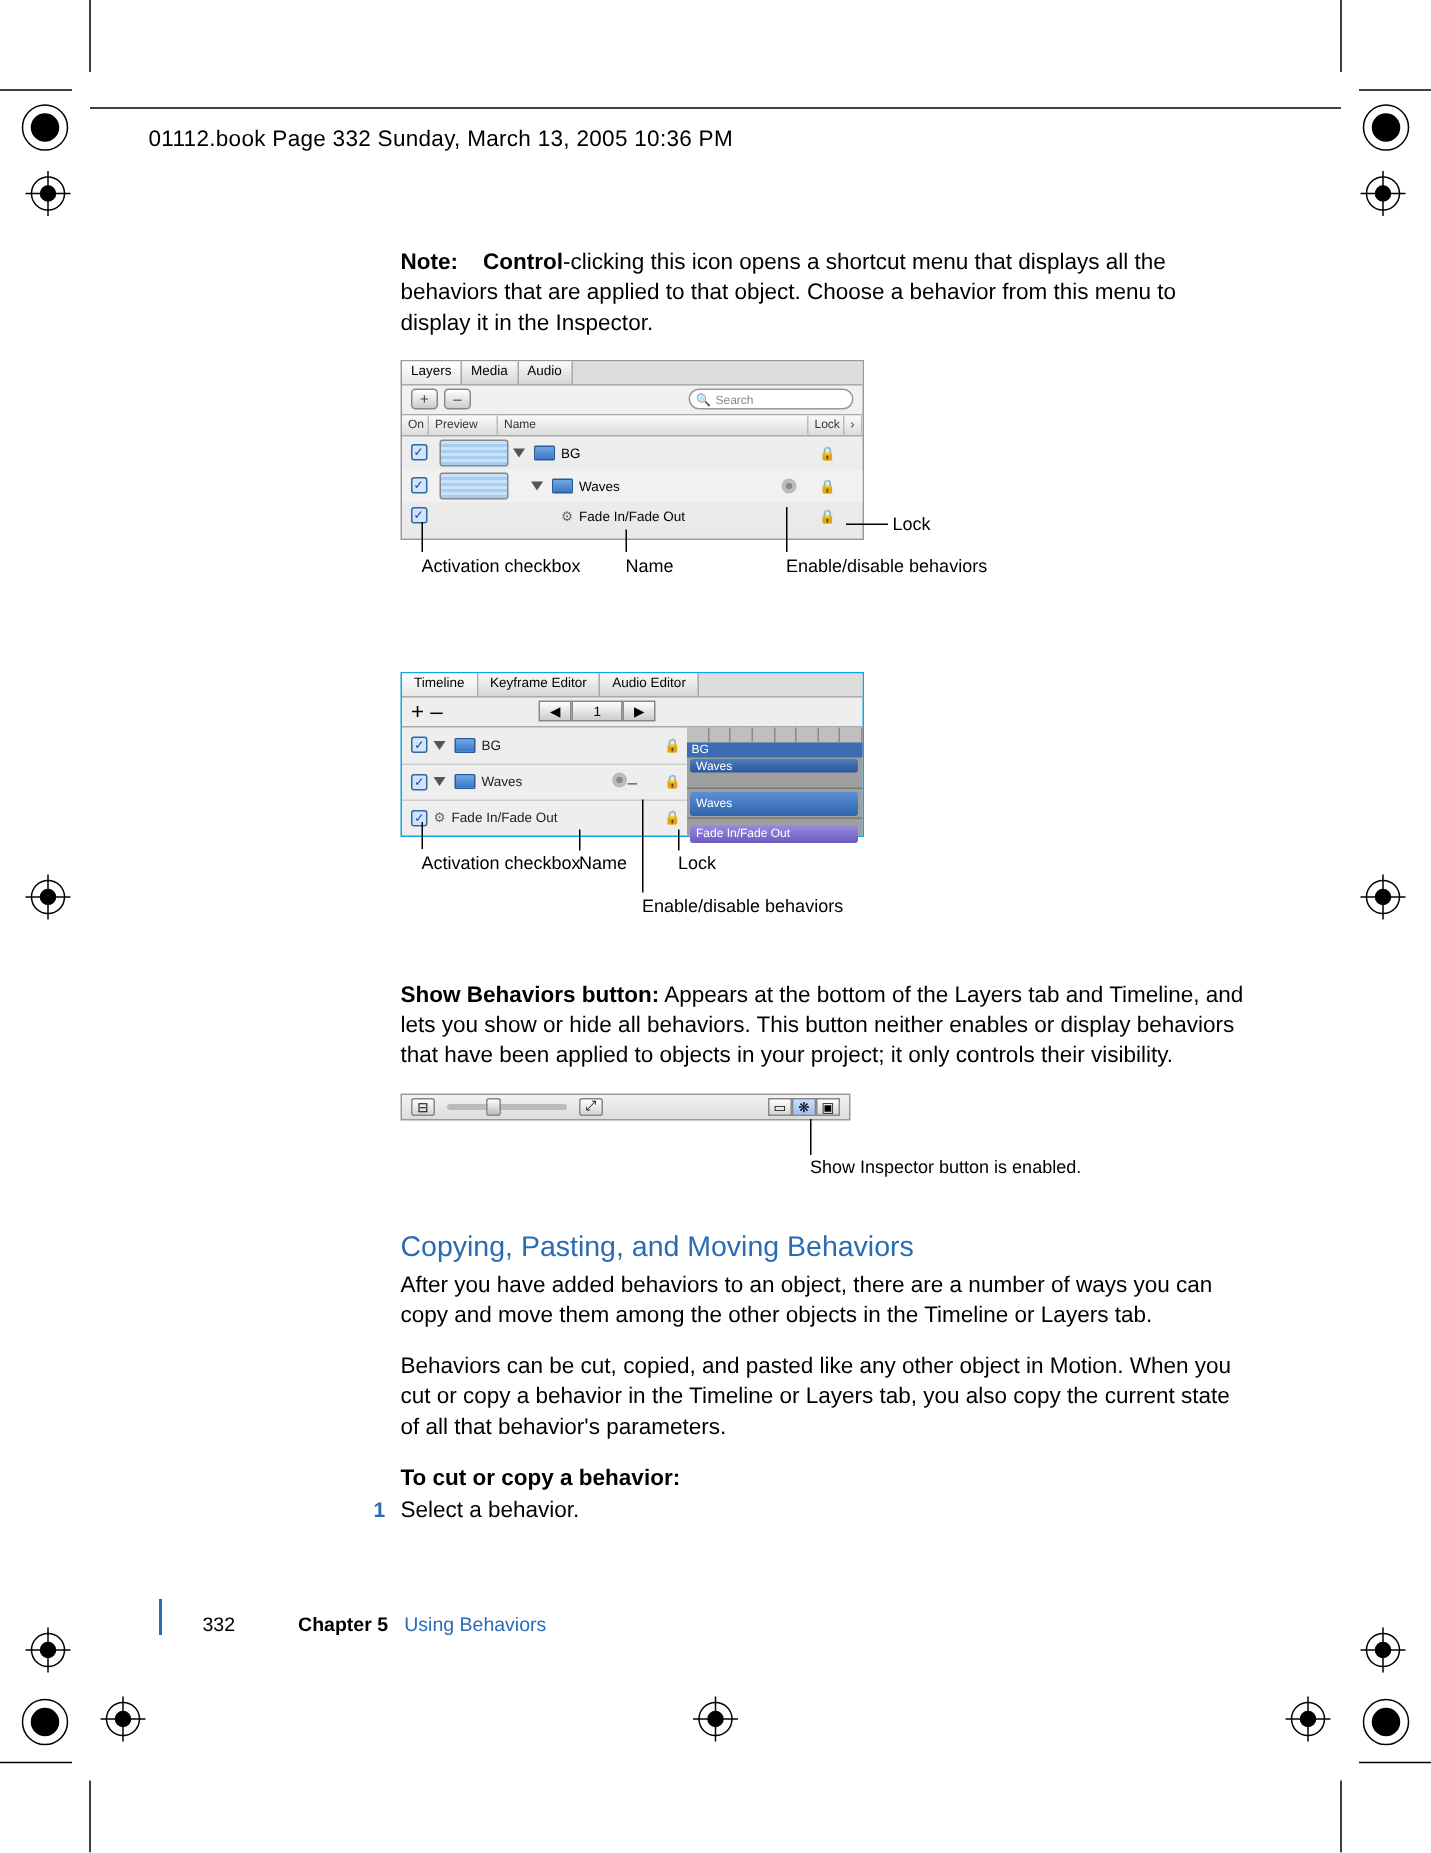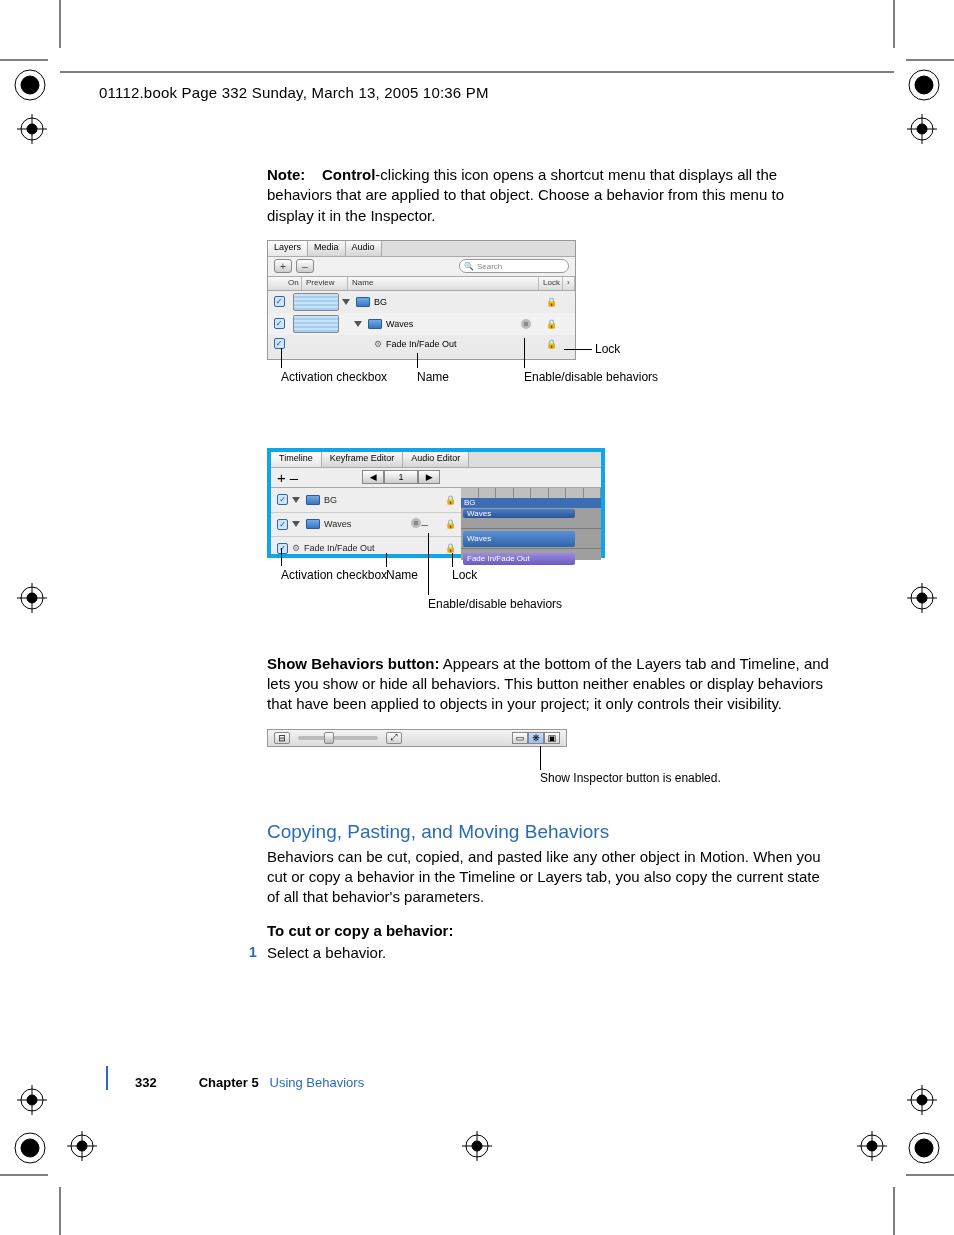--- a/index.html
+++ b/index.html
@@ -29,41 +29,41 @@
     width:309px; height:120px; border:1px solid #999; position:relative;
     background:linear-gradient(#f2f2f2,#e9e9e9);
     font-family: "Lucida Grande","Segoe UI",Arial,sans-serif;
   }
   .fig1 .tabs { display:flex; height:16px; font-size:9px; background:#ddd; border-bottom:1px solid #aaa;text-align:right;}
   .fig1 .tabs div { padding:1px 6px; border-right:1px solid #aaa; background:linear-gradient(#fafafa,#d5d5d5);}
   .fig1 .tabs div.active { background:linear-gradient(#fff,#e7e7e7); }
   .fig1 .toolbar { height:20px; display:flex; align-items:center; gap:4px; padding:0 6px; font-size:9px; border-bottom:1px solid #aaa;}
   .fig1 .btn { width:18px;height:14px;border:1px solid #888;border-radius:3px;background:linear-gradient(#fff,#ccc);display:flex;align-items:center;justify-content:center;font-size:10px;color:#444;}
   .fig1 .search { margin-left:auto; width:110px;height:14px;border:1px solid #999;border-radius:8px;background:#fff;font-size:8px;color:#888;display:flex;align-items:center;padding:0 4px;gap:3px;}
-  .fig1 .hdr { height:14px;display:flex;font-size:8px;color:#333;background:linear-gradient(#fafafa,#dcdcdc);border-bottom:1px solid #aaa;padding-left:16px;}
+  .fig1 .hdr { height:14px;display:flex;font-size:8px;color:#333;background:linear-gradient(#fafafa,#dcdcdc);border-bottom:1px solid #aaa;}
   .fig1 .hdr div { padding:1px 4px; border-right:1px solid #bbb;}
   .fig1 .row { height:22px; display:flex; align-items:center; font-size:9px;}
   .fig1 .row.alt { background:#f1f1f1;}
   .fig1 .c-on { width:22px;display:flex;justify-content:center;}
   .fig1 .c-prv { width:46px;height:18px;margin:0 3px;border:1px solid #888;border-radius:2px;background:repeating-linear-gradient(0deg,#a7cdf0 0,#a7cdf0 2px,#c8e2f9 2px,#c8e2f9 4px);}
   .fig1 .c-nm { flex:1;display:flex;align-items:center;gap:4px;}
   .fig1 .c-lk { width:22px;display:flex;justify-content:center;color:#777;}
   .fig1 .c-ex { width:12px;border-left:1px solid #ccc;}
   .chk { width:11px;height:11px;border:1px solid #369;border-radius:2px;background:#cfe5ff;display:flex;align-items:center;justify-content:center;font-size:8px;color:#248;}
   .tri { display:inline-block;width:0;height:0;border-left:4px solid transparent;border-right:4px solid transparent;border-top:6px solid #555;margin-right:2px;}
   .layer-ic { width:14px;height:10px;background:linear-gradient(#6fa9e8,#3b77c1);border:1px solid #2a5a97;border-radius:1px;}
   .gear-ic { font-size:9px;color:#6a6a6a;}
   .gear2 { width:10px;height:10px;border-radius:50%;background:radial-gradient(circle,#888 30%,#bbb 31%);}
 
   .callout-line { position:absolute; background:#000; }
   .callout-lbl { position:absolute; font-size:12px; color:#000; line-height:1.2;}
 
   
   .fig2 {
-    width:338px; height:110px; border:4px solid #0ea5e9; position:relative;
+    width:309px; height:110px; border:1px solid #0ea5e9; position:relative;
     background:#eee; font-family:"Lucida Grande","Segoe UI",Arial,sans-serif;
   }
   .fig2 .tabs { display:flex; height:16px; font-size:9px; background:#ddd; border-bottom:1px solid #aaa;}
   .fig2 .tabs div { padding:1px 8px; border-right:1px solid #aaa; background:linear-gradient(#fafafa,#d5d5d5);}
   .fig2 .tabs div.active{background:linear-gradient(#fff,#e7e7e7);}
   .fig2 .toolbar { height:20px;display:flex;align-items:center;padding:0 6px;gap:4px;border-bottom:1px solid #aaa;}
   .fig2 .pager { margin-left:60px; display:flex; gap:0;}
   .fig2 .pager div{width:22px;height:14px;border:1px solid #888;background:linear-gradient(#fff,#ccc);font-size:9px;display:flex;align-items:center;justify-content:center;}
   .fig2 .pager div.mid{width:34px;}
   .fig2 .body{display:flex;height:72px;}
@@ -88,21 +88,21 @@
   .fig3 .ic{width:16px;height:12px;border:1px solid #888;border-radius:2px;background:linear-gradient(#fff,#d4d4d4);display:flex;align-items:center;justify-content:center;}
   .fig3 .track{flex:0 0 80px;height:4px;background:#bbb;border-radius:2px;position:relative;margin:0 4px;}
   .fig3 .track .thumb{position:absolute;left:26px;top:-4px;width:10px;height:12px;background:linear-gradient(#fff,#bbb);border:1px solid #888;border-radius:2px;}
   .fig3 .rgrp{margin-left:auto;display:flex;}
   .fig3 .rgrp div{width:16px;height:12px;border:1px solid #888;background:linear-gradient(#fff,#d4d4d4);display:flex;align-items:center;justify-content:center;}
   .fig3 .rgrp div.on{background:linear-gradient(#c9ddff,#9cc0ee);}
 
   .footer {
     position:absolute; left:135px; bottom:145px; display:flex; gap:42px; font-size:13px; align-items:baseline;
   }
-  .footer .pg{font-weight:700;}
+  .footer .pg{font-weight:400;}
   .footer .ch{font-weight:700;}
   .footer .ttl{color:#2a6bb5;}
   .blue-bar{position:absolute;left:106px;top:1066px;width:2px;height:24px;background:#2a6bb5;}
 </style>
 </head>
 <body>
 
 <svg width="954" height="1235" style="position:absolute;left:0;top:0;pointer-events:none">
   <g stroke="#000" stroke-width="1" fill="none">
     <line x1="60" y1="0" x2="60" y2="48"></line>
@@ -362,20 +362,21 @@
         <div>▭</div>
         <div class="on">❋</div>
         <div>▣</div>
       </div>
     </div>
     <div class="callout-line" style="left:273px;top:17px;width:1px;height:24px"></div>
     <div class="callout-lbl" style="left:273px;top:42px">Show Inspector button is enabled.</div>
   </div>
 
   <div class="heading">Copying, Pasting, and Moving Behaviors</div>
+  <div class="para">After you have added behaviors to an object, there are a number of ways you can copy and move them among the other objects in the Timeline or Layers tab.</div>
   <div class="para">Behaviors can be cut, copied, and pasted like any other object in Motion. When you cut or copy a behavior in the Timeline or Layers tab, you also copy the current state of all that behavior's parameters.</div>
 
   <div class="para bold" style="margin-bottom:2px">To cut or copy a behavior:</div>
   <div class="step-row">
     <span class="step-num">1</span>
     <span>Select a behavior.</span>
   </div>
 
 </div>
 

